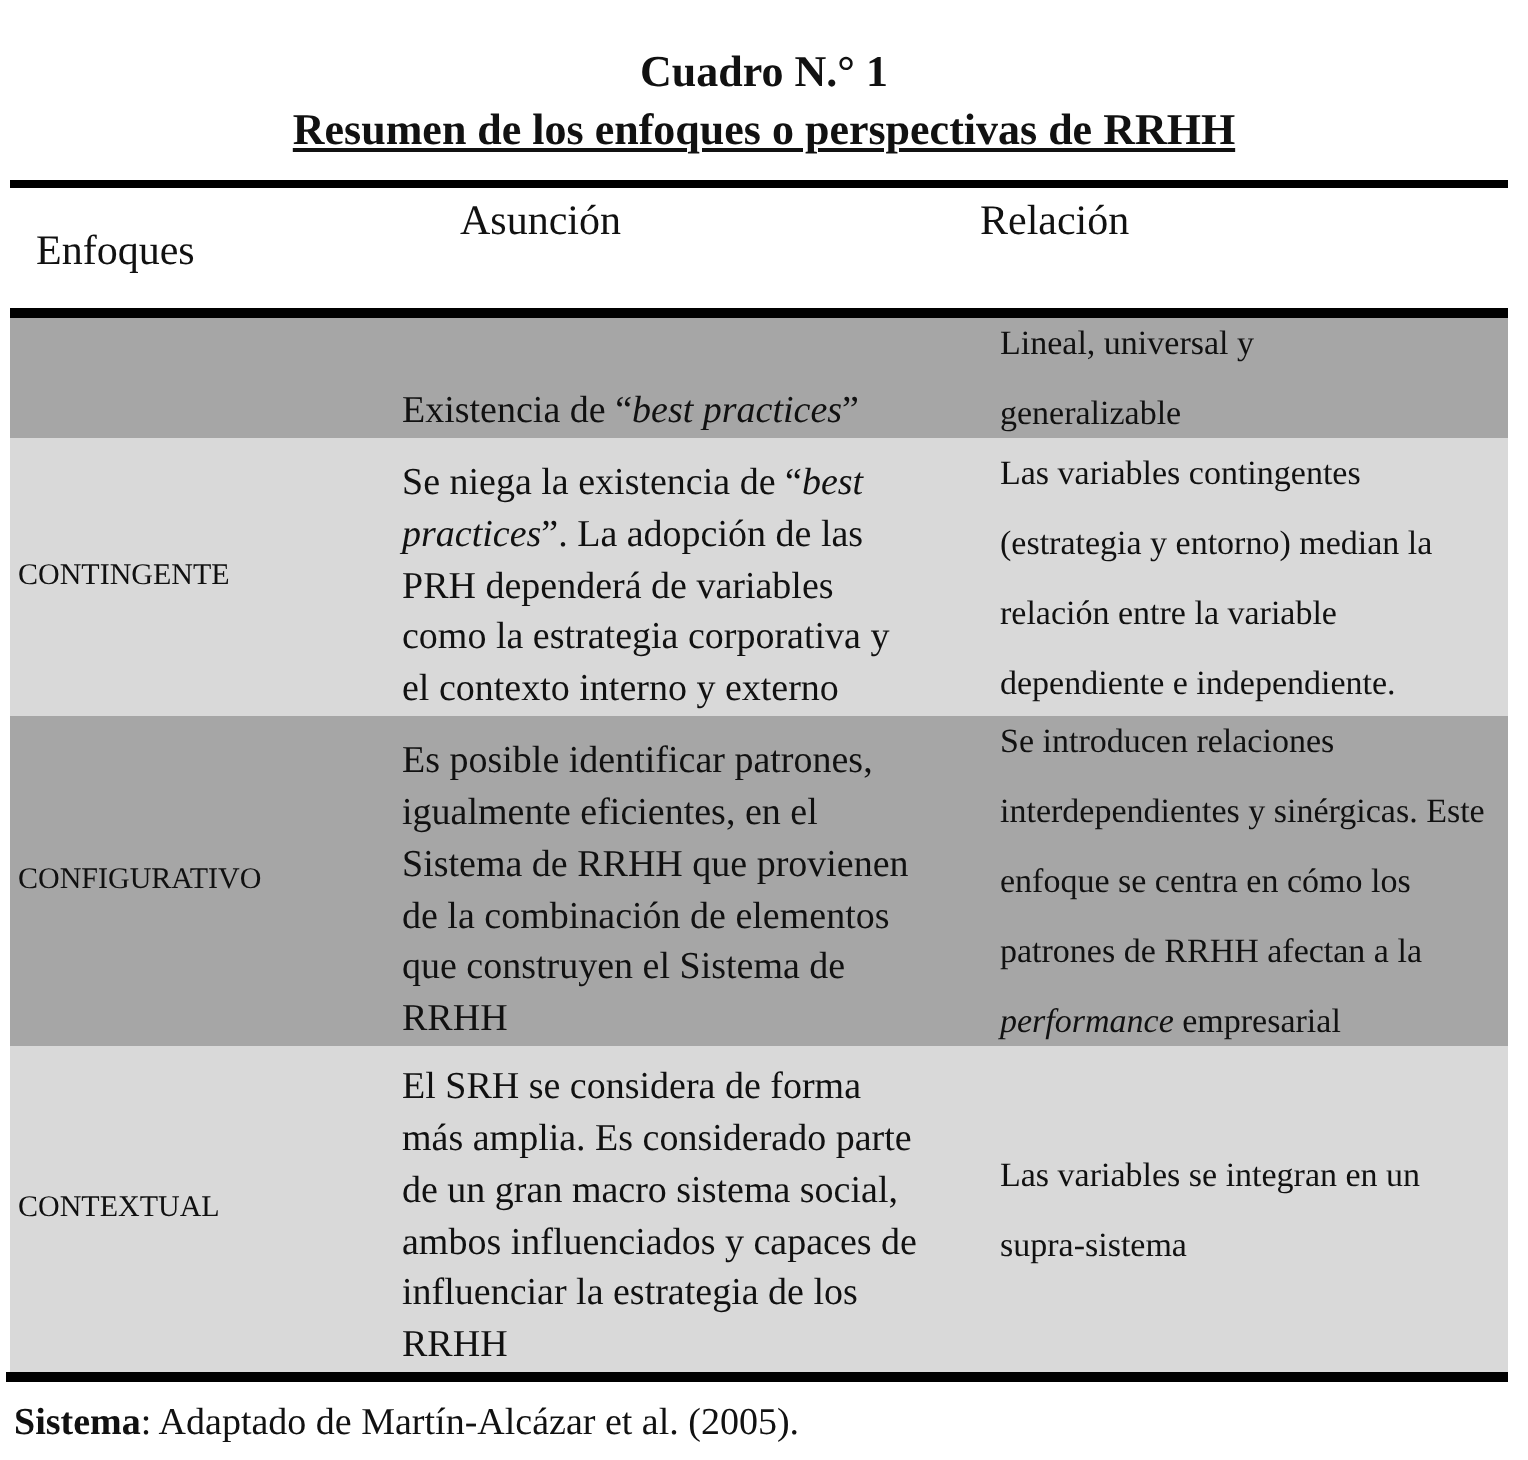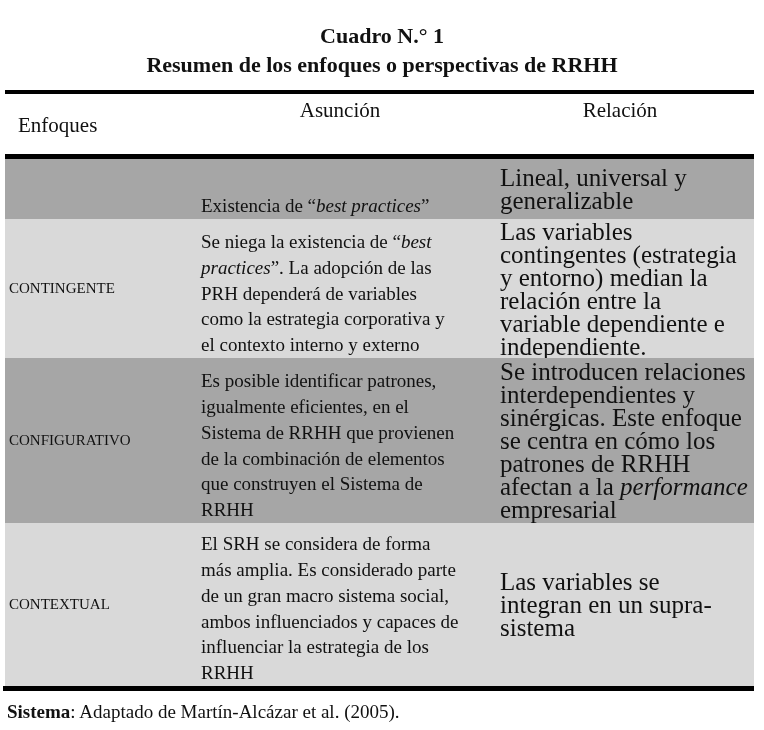--- a/index.html
+++ b/index.html
@@ -5,45 +5,45 @@
   html, body { margin: 0; padding: 0; background: #ffffff; }
   body {
     width: 764px; height: 730px; position: relative; overflow: hidden;
     font-family: "Liberation Serif", "DejaVu Serif", serif; color: #111;
   }
   .caption {
     position: absolute; left: 0; width: 764px; text-align: center;
     font-weight: bold; font-size: 22px; line-height: 28px;
   }
   #cap1 { top: 22px; }
-  #cap2 { top: 51px; }
+  #cap2 { top: 51px; text-decoration: underline; }
   .rule { position: absolute; background: #000; }
   #rule-top { left: 5px; width: 749px; top: 90px; height: 4px; }
   #rule-head { left: 5px; width: 749px; top: 154px; height: 5px; }
   #rule-bottom { left: 3px; width: 751px; top: 686px; height: 5px; }
 
   .head-cell {
-    position: absolute; font-size: 21px; line-height: 28px; text-align: center;
+    position: absolute; font-size: 21px; line-height: 28px; text-align: left;
   }
   #h-enfoques { left: 18px; top: 111px; text-align: center; }
   #h-asuncion { left: 230px; width: 220px; top: 96px; }
   #h-relacion { left: 490px; width: 260px; top: 96px; }
 
   .row { position: absolute; left: 5px; width: 749px; }
   .row.dark { background: #a6a6a6; }
   .row.light { background: #d9d9d9; }
   #row-0 { top: 159px; height: 60px; }
   #row-1 { top: 219px; height: 139px; }
   #row-2 { top: 358px; height: 165px; }
   #row-3 { top: 523px; height: 163px; }
 
   .cell { position: absolute; top: 0; bottom: 0; display: flex; align-items: center; }
   .c-name { left: 4px; width: 185px; font-size: 15px; letter-spacing: 0; }
   .c-asun { left: 196px; width: 295px; font-size: 19px; line-height: 25.8px; align-items: flex-end; }
-  .c-rel { left: 495px; width: 254px; font-size: 25px; line-height: 23px; }
+  .c-rel { left: 495px; width: 254px; font-size: 17px; line-height: 35px; }
   .c-asun span, .c-rel span { display: block; }
   em { font-style: italic; }
 
   #footer {
     position: absolute; left: 7px; top: 700px; font-size: 19px; line-height: 24px;
   }
   #footer b { font-weight: bold; }
 </style>
 </head>
 <body>

